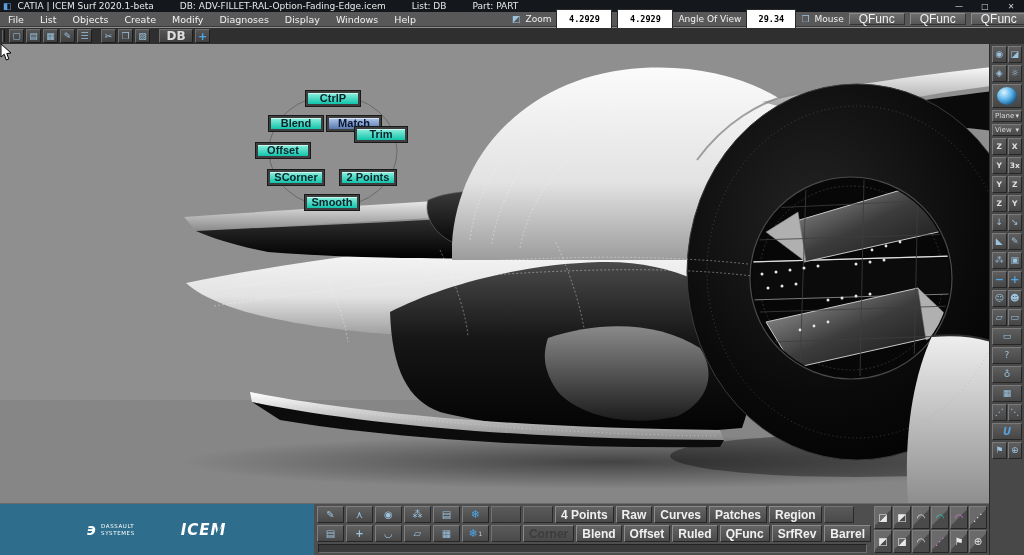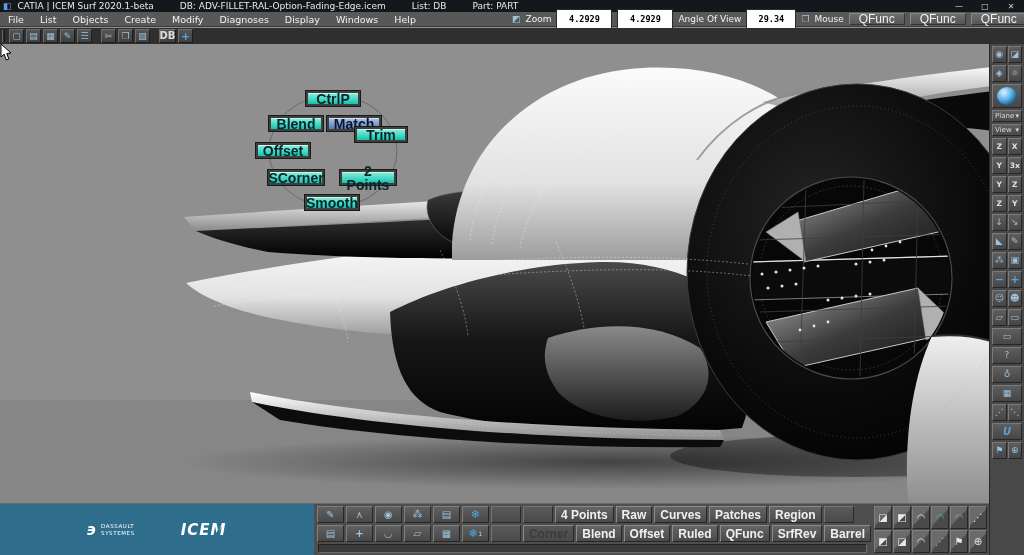--- a/index.html
+++ b/index.html
@@ -37,32 +37,32 @@
          padding:0 9px;line-height:10px;}
 
   
   .icontoolbar{position:absolute;top:28px;left:0;width:1024px;height:16px;background:#2f2f2f;
                display:flex;align-items:center;gap:2px;padding:0 2px;}
   .grip{width:3px;height:12px;border-left:1px solid #666;border-right:1px solid #161616;margin-right:2px;}
   .ttile{width:15px;height:14px;display:flex;align-items:center;justify-content:center;
          background:linear-gradient(#555,#404040);border:1px solid;
          border-color:#6e6e6e #1d1d1d #1d1d1d #6e6e6e;color:var(--icon-blue);font-size:9px;line-height:1;}
   .tsep{width:5px;}
-  .dbtile{width:17px;color:#ddd;font-size:10px;font-weight:bold;}
+  .dbtile{width:34px;color:#ddd;font-size:12px;font-weight:bold;}
   .plustile{color:#4da6e8;font-weight:bold;font-size:11px;}
 
   
   .viewport{position:absolute;top:44px;left:0;width:1024px;height:459px;background:#8f8f8f;overflow:hidden;}
   .viewport svg{position:absolute;top:0;left:0;}
 
   
   .rbtn{position:absolute;width:54px;height:15px;display:flex;align-items:center;justify-content:center;
         background:linear-gradient(var(--teal-top),var(--teal-bot));
         border:2px solid #3f3f3f;box-shadow:0 0 0 1px #191919, inset 0 1px 0 rgba(255,255,255,.55);
-        color:#07242c;font-size:14px;font-weight:bold;padding:0;line-height:1;}
+        color:#07242c;font-size:11px;font-weight:bold;padding:0;line-height:1;}
   .rbtn.highlight{background:linear-gradient(var(--hl-top),var(--hl-bot));color:#0a1530;}
   .cursor{position:absolute;left:377px;top:86px;width:12px;height:18px;pointer-events:none;}
 
   
   .rsidebar{position:absolute;top:44px;right:0;width:35px;height:511px;background:#484848;
             border-left:1px solid #2a2a2a;display:flex;flex-direction:column;gap:2px;padding:2px;}
   .rrow{display:flex;gap:1px;}
   .stile{width:15px;height:17px;display:flex;align-items:center;justify-content:center;
          background:linear-gradient(#5e5e5e,#464646);border:1px solid;
          border-color:#7a7a7a #262626 #262626 #7a7a7a;color:var(--icon-blue);font-size:9px;line-height:1;}

